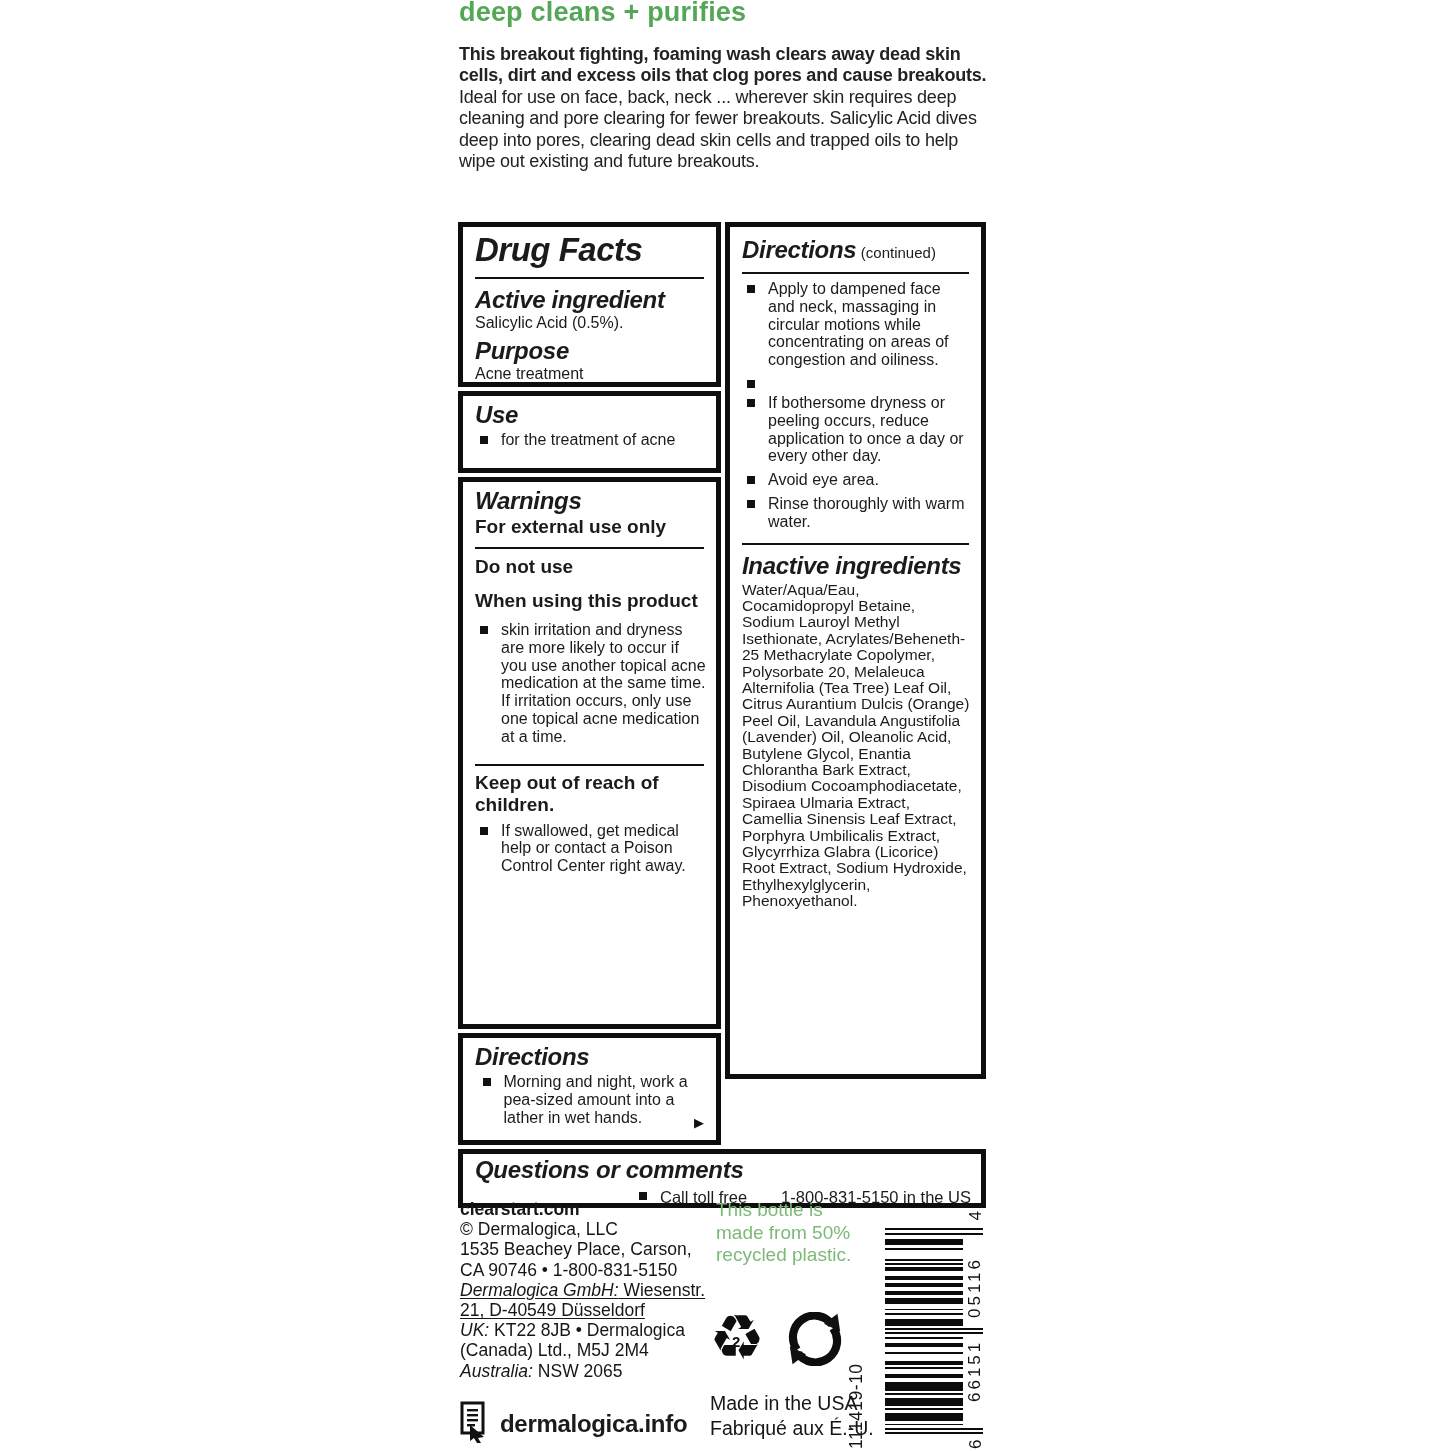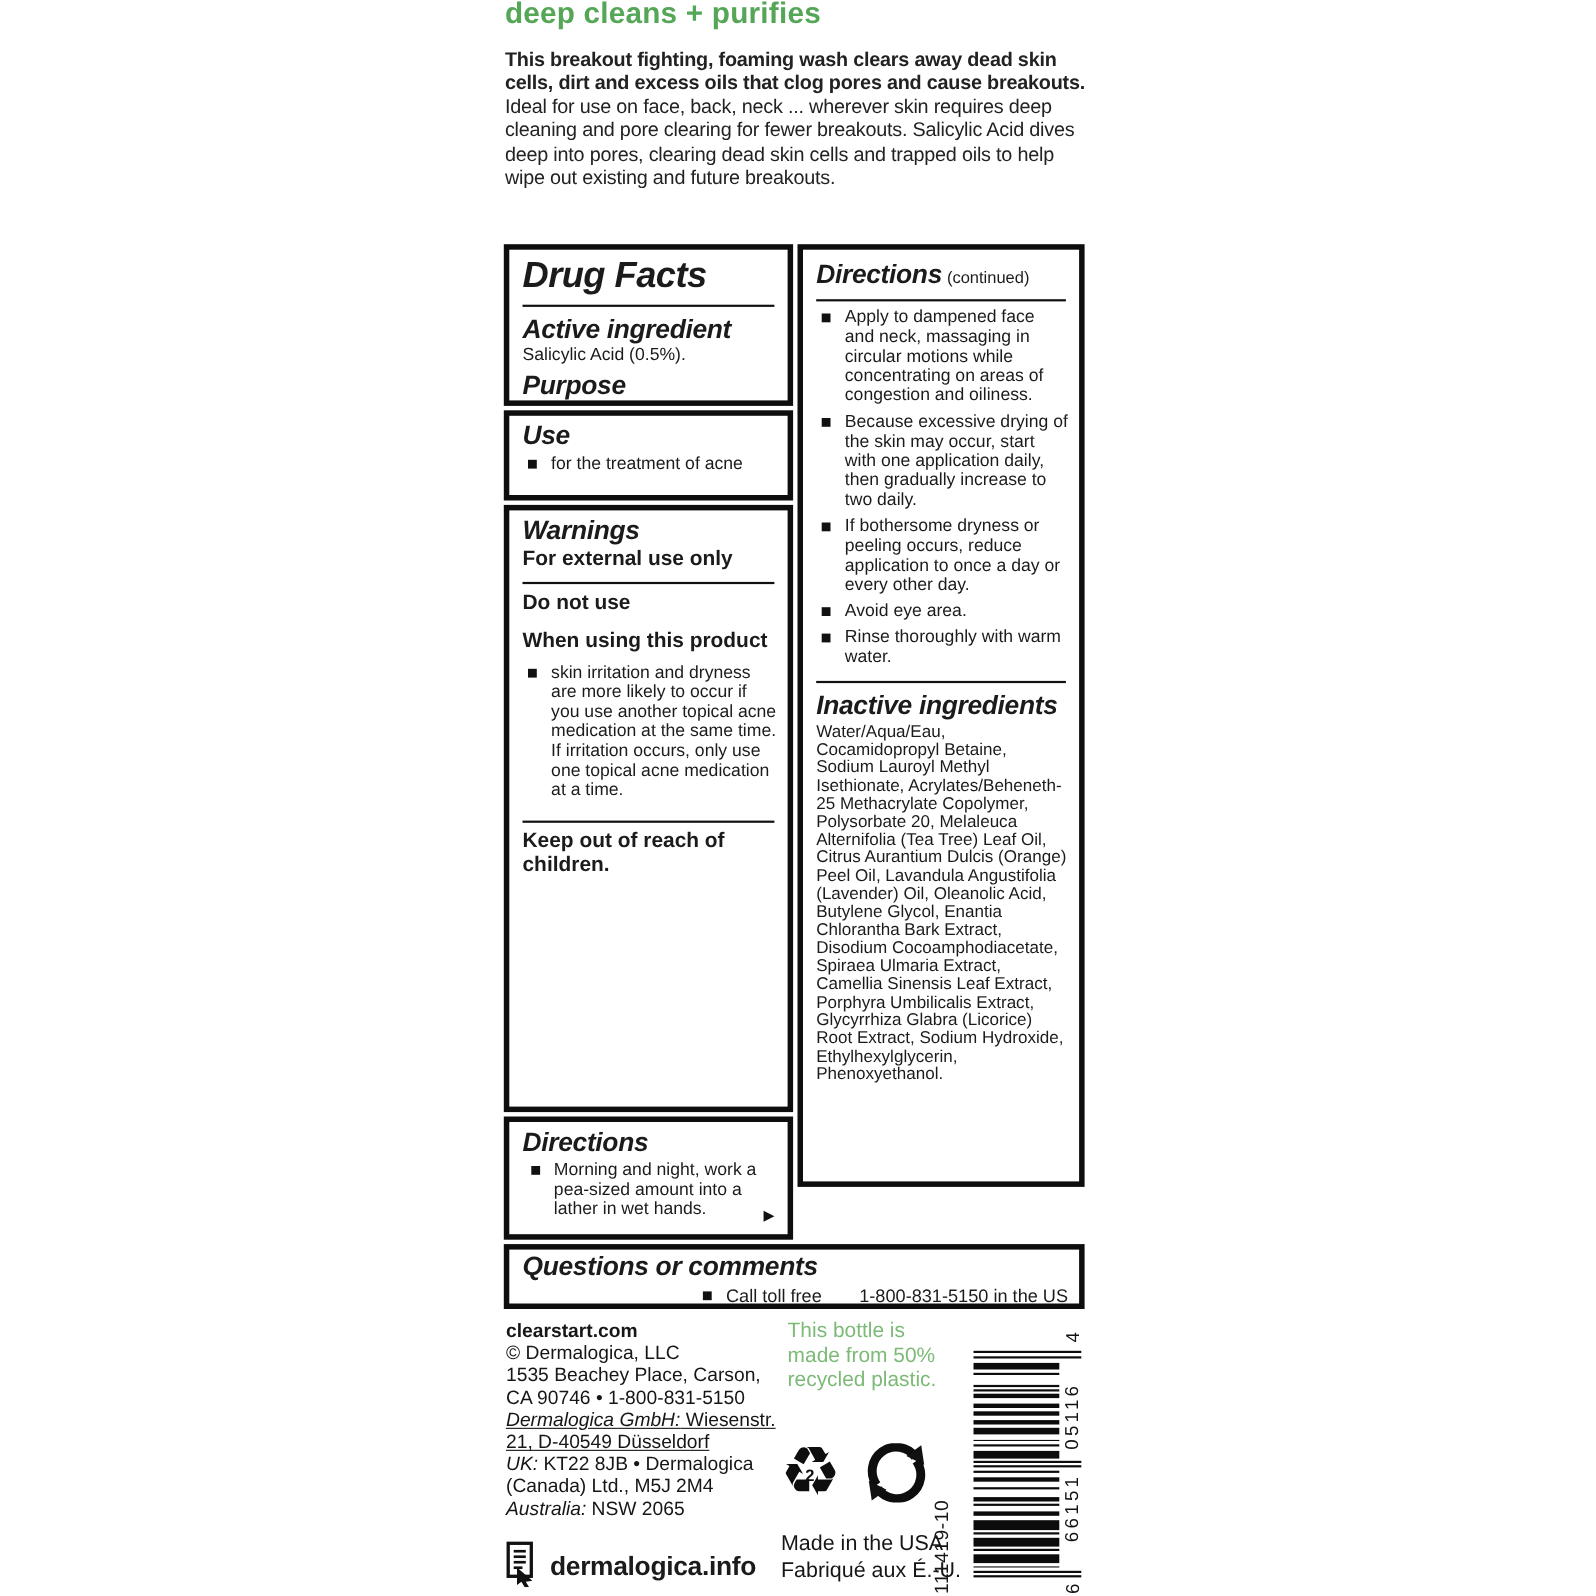--- a/index.html
+++ b/index.html
@@ -85,21 +85,21 @@
 <body>
 
 <div class="abs tagline">deep cleans + purifies</div>
 
 <p class="abs intro"><b>This breakout fighting, foaming wash clears away dead skin cells, dirt and excess oils that clog pores and cause breakouts.</b><span> Ideal for use on face, back, neck ... wherever skin requires deep cleaning and pore clearing for fewer breakouts. Salicylic Acid dives deep into pores, clearing dead skin cells and trapped oils to help wipe out existing and future breakouts.</span></p>
 
 <div class="abs df-panel">
   <div class="df-cols">
     <div class="df-left">
 
-      <div class="df-box" style="height:147px;">
+      <div class="df-box" style="height:165px;">
         <div class="bx-title">Drug Facts</div>
         <div class="rule"></div>
         <div class="sec-head">Active ingredient</div>
         <div class="body-txt">Salicylic Acid (0.5%).</div>
         <div class="sec-head" style="margin-top:4px;">Purpose</div>
         <div class="body-txt">Acne treatment</div>
       </div>
 
       <div class="df-box" style="height:82px;">
         <div class="sec-head">Use</div>
@@ -114,20 +114,24 @@
         <div class="sub-head" style="margin-top:0;">For external use only</div>
         <div class="rule"></div>
         <div class="sub-head">Do not use</div>
         <div class="sub-head" style="margin-top:10px;">When using this product</div>
         <div class="brow" style="margin-top:8px;">
           <span class="sq"></span>
           <span class="btxt">skin irritation and dryness are more likely to occur if you use another topical acne medication at the same time. If irritation occurs, only use one topical acne medication at a time.</span>
         </div>
         <div class="rule" style="margin-top:18px;"></div>
         <div class="sub-head" style="line-height:22px;">Keep out of reach of children.</div>
+        <div class="brow">
+          <span class="sq"></span>
+          <span class="btxt">If swallowed, get medical help or contact a Poison Control Center right away.</span>
+        </div>
       </div>
 
       <div class="df-box" style="height:112px; position:relative;">
         <div class="sec-head">Directions</div>
         <div class="brow" style="margin-top:2px;justify-content:center;">
           <span class="sq"></span>
           <span class="btxt" style="max-width:200px;">Morning and night, work a pea-sized amount into a lather in wet hands.</span>
         </div>
         <span class="arrow-glyph">▶</span>
       </div>
@@ -140,21 +144,20 @@
           <span class="sec-head">Directions</span>
           <span class="continued">(continued)</span>
         </div>
         <div class="rule"></div>
         <div class="brow">
             <span class="sq"></span>
             <span class="btxt">Apply to dampened face and neck, massaging in circular motions while concentrating on areas of congestion and oiliness.</span>
           </div>
         <div class="brow">
             <span class="sq"></span>
-            <span class="btxt">Because excessive drying of the skin may occur, start with one application daily, then gradually increase to two daily.</span>
           </div>
         <div class="brow">
             <span class="sq"></span>
             <span class="btxt">If bothersome dryness or peeling occurs, reduce application to once a day or every other day.</span>
           </div>
         <div class="brow">
             <span class="sq"></span>
             <span class="btxt">Avoid eye area.</span>
           </div>
         <div class="brow">

